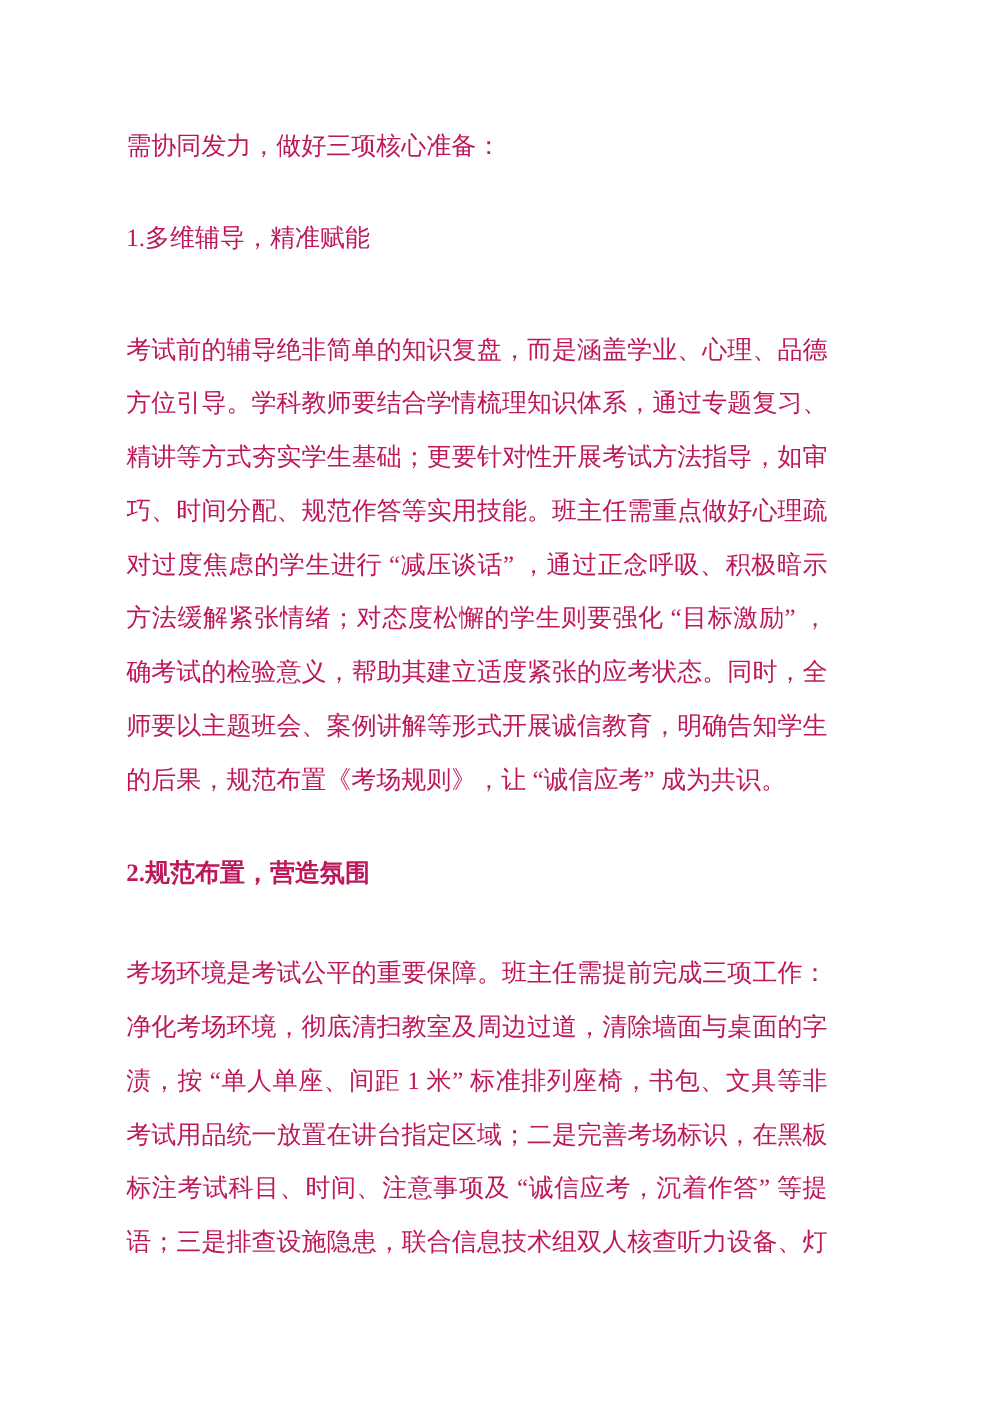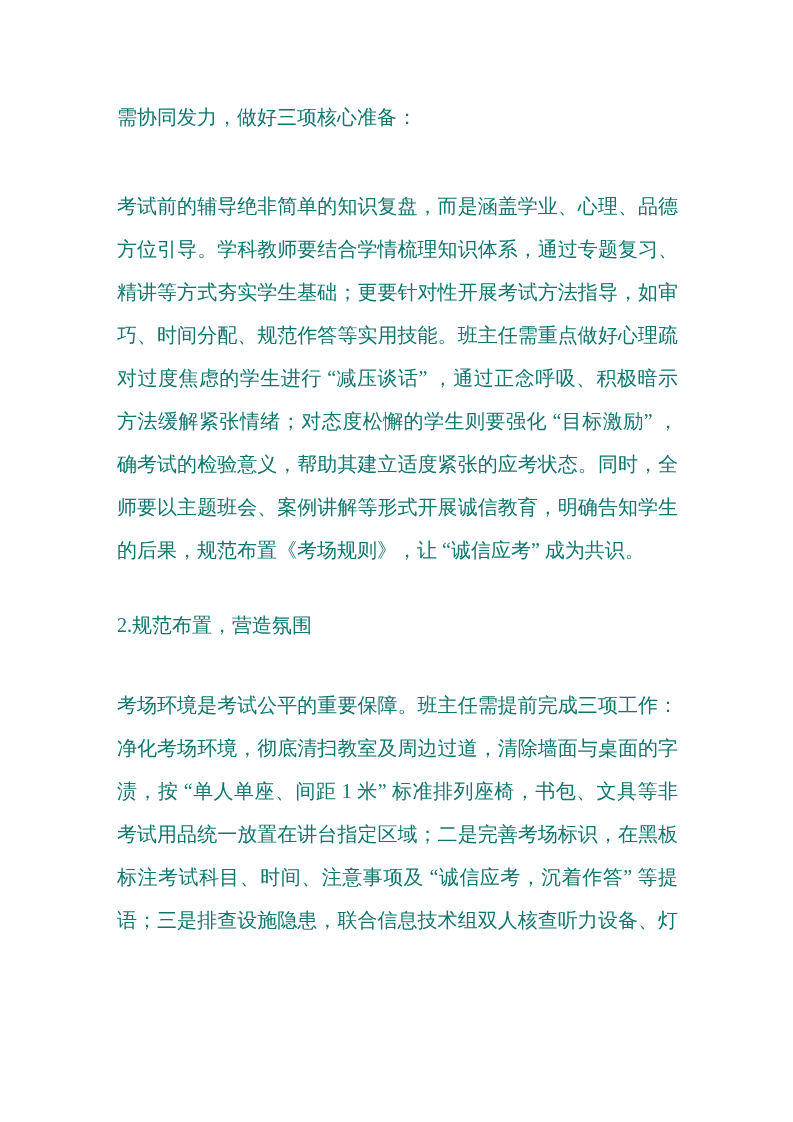--- a/index.html
+++ b/index.html
@@ -13,56 +13,57 @@
     overflow: hidden;
   }
   .page {
     position: relative;
     width: 793px;
     height: 1122px;
     background: #ffffff;
   }
   .text-column {
     position: absolute;
-    left: 117px;
+    left: 101px;
     top: 0;
     width: 561px;
     font-family: "Liberation Serif", serif;
     font-size: 20px;
-    color: #0f766e;
+    color: #be185d;
   }
   .line {
     height: 43px;
     line-height: 43px;
     margin: 0;
     overflow: hidden;
     text-align: justify;
     text-align-last: justify;
   }
   .line.short {
     text-align: left;
     text-align-last: left;
   }
   .heading {
     font-weight: 400;
   }
   .intro   { margin-top: 96px; }
   .h1      { margin-top: 31px; }
   .para-1  { margin-top: 46px; }
-  .h2      { margin-top: 32px; }
+  .h2      { margin-top: 32px; font-weight: bold; }
   .para-2  { margin-top: 37px; }
 </style>
 </head>
 <body>
 
 <div class="page">
   <div class="text-column">
 
     <p class="line short intro">需协同发力，做好三项核心准备：</p>
 
+    <p class="line short heading h1">1.多维辅导，精准赋能</p>
 
     <div class="paragraph para-1">
       <p class="line">考试前的辅导绝非简单的知识复盘，而是涵盖学业、心理、品德的全</p>
       <p class="line">方位引导。学科教师要结合学情梳理知识体系，通过专题复习、错题</p>
       <p class="line">精讲等方式夯实学生基础；更要针对性开展考试方法指导，如审题技</p>
       <p class="line">巧、时间分配、规范作答等实用技能。班主任需重点做好心理疏导，</p>
       <p class="line">对过度焦虑的学生进行 “减压谈话” ，通过正念呼吸、积极暗示等</p>
       <p class="line">方法缓解紧张情绪；对态度松懈的学生则要强化 “目标激励” ，明</p>
       <p class="line">确考试的检验意义，帮助其建立适度紧张的应考状态。同时，全体教</p>
       <p class="line">师要以主题班会、案例讲解等形式开展诚信教育，明确告知学生作弊</p>

